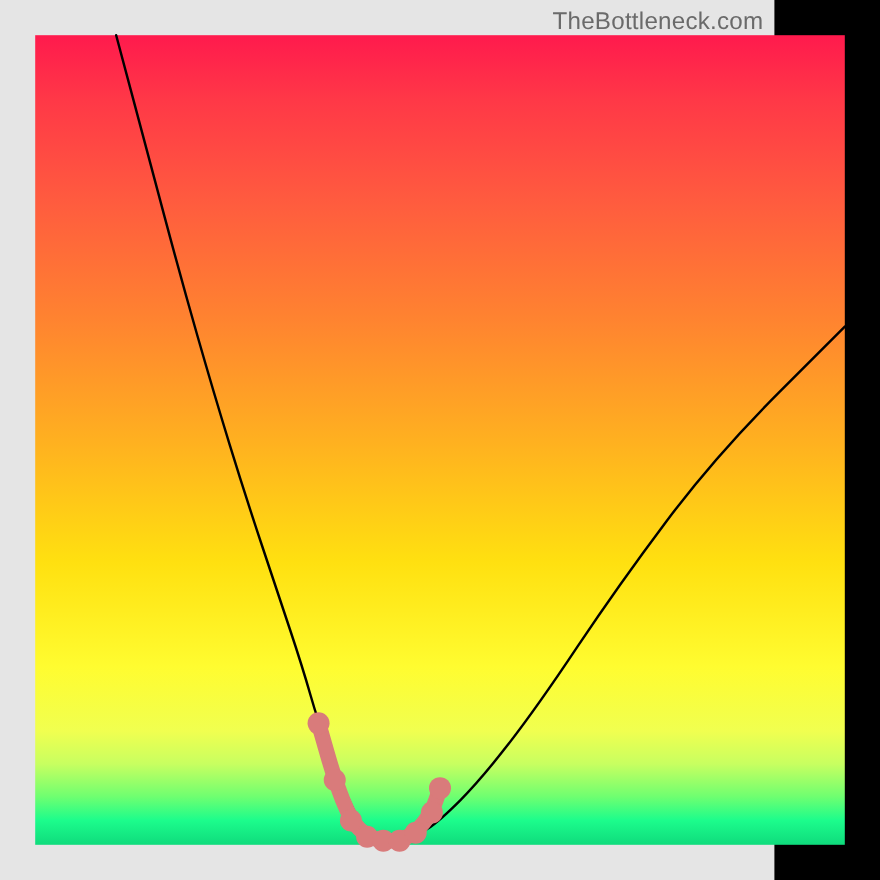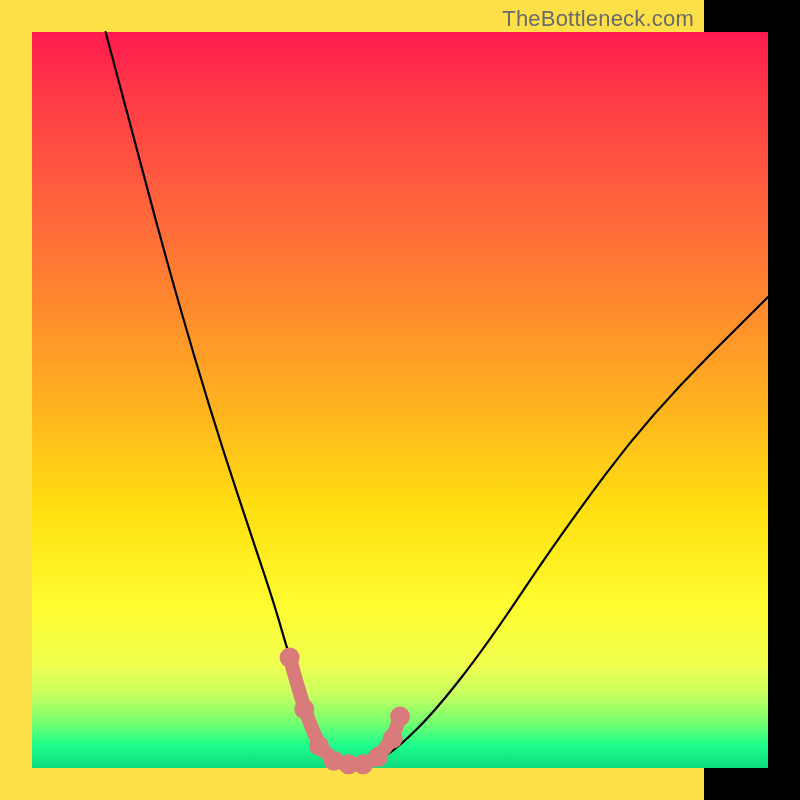--- a/index.html
+++ b/index.html
@@ -8,21 +8,21 @@
     width: 800px;
     height: 800px;
     background: #000;
     font-family: Arial, Helvetica, sans-serif;
     overflow: hidden;
   }
   .frame {
     position: relative;
     width: 704px;
     height: 800px;
-    background: #fde047;
+    background: #e5e5e5;
   }
   .plot {
     position: absolute;
     left: 32px;
     top: 32px;
     width: 736px;
     height: 736px;
     
     background: linear-gradient(
       to bottom,

